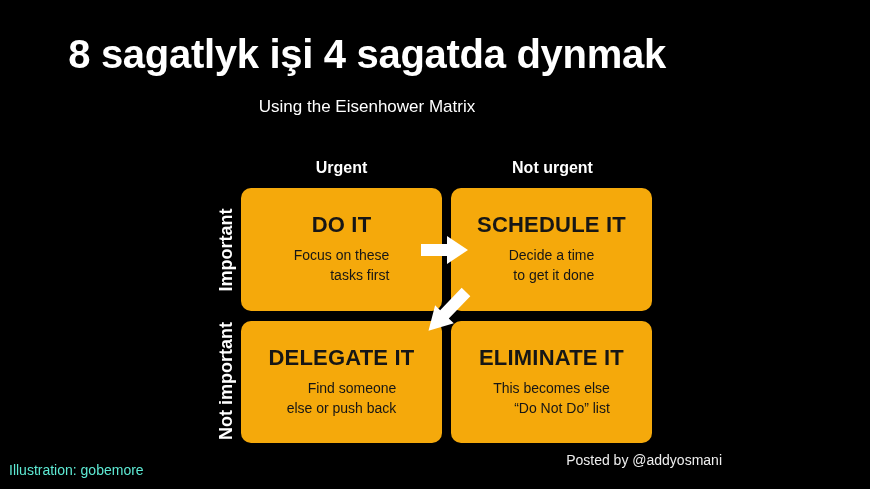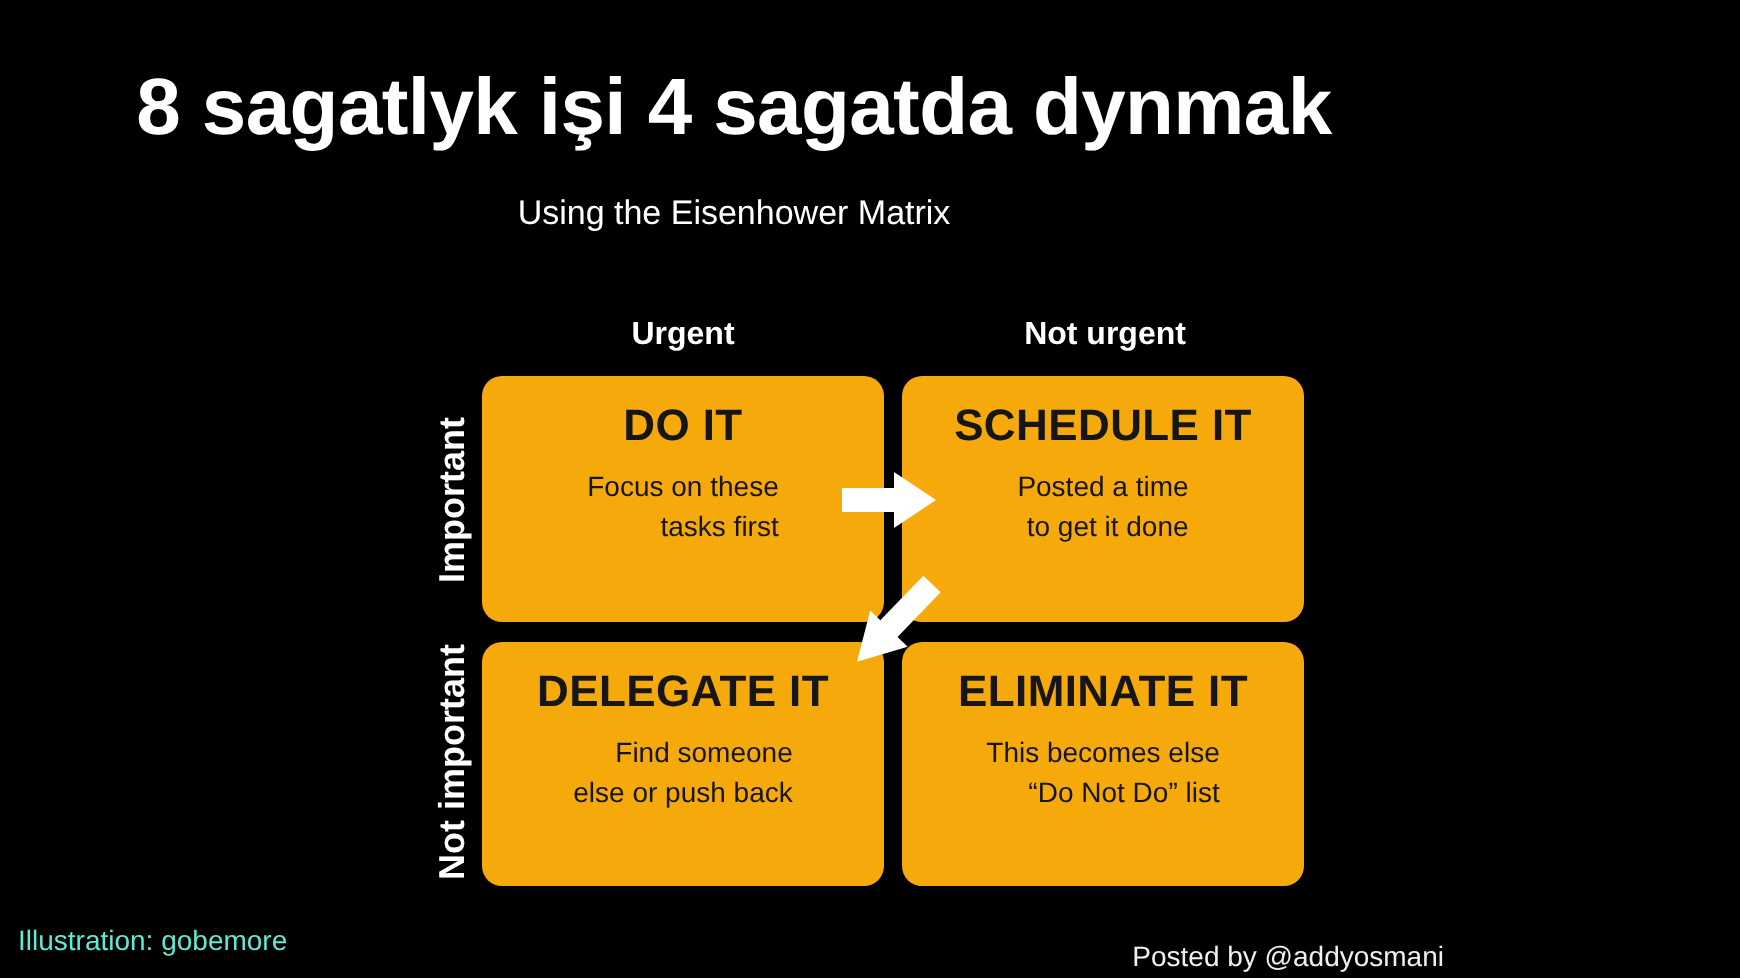--- a/index.html
+++ b/index.html
@@ -35,40 +35,40 @@
   }
   .row-header-1 { top:250px; }
   .row-header-2 { top:381px; }
   .matrix {
     position:absolute; left:241px; top:188px; width:411px; height:255px;
     display:grid; grid-template-columns:201px 201px; grid-template-rows:123px 122px;
     column-gap:9px; row-gap:10px;
   }
   .quadrant {
     background:var(--accent,#F5A90B); border-radius:10px;
-    text-align:center; padding-top:12px; box-sizing:border-box;
+    text-align:center; padding-top:24px; box-sizing:border-box;
     color:var(--text-dark,#161616);
   }
   .q-title { font-size:22px; font-weight:700; line-height:26px; letter-spacing:0.2px; }
   .q-body {
     display:inline-block; text-align:right; margin-top:7px;
     font-size:14px; font-weight:400; line-height:20px;
   }
   .q-line { display:block; }
   .arrows {
     position:absolute; left:0; top:0; width:870px; height:489px;
     pointer-events:none;
   }
   .arrows polygon { fill:var(--arrow,#fff); }
   .footer-left {
     position:absolute; left:9px; bottom:10px;
     color:#5eead4; font-size:14px; line-height:1.2;
   }
   .footer-right {
-    position:absolute; right:12px; bottom:2px;
+    position:absolute; right:12px; bottom:20px;
     color:#EFEFEF; font-size:14px; line-height:1.2;
   }
 </style>
 </head>
 <body>
 
 <div class="slide">
 
   <h1 class="title">8 sagatlyk işi 4 sagatda dynmak</h1>
   <h2 class="subtitle">Using the Eisenhower Matrix</h2>
@@ -85,21 +85,21 @@
       <div class="q-title">DO IT</div>
       <div class="q-body">
         <span class="q-line">Focus on these</span>
         <span class="q-line">tasks first</span>
       </div>
     </div>
 
     <div class="quadrant">
       <div class="q-title">SCHEDULE IT</div>
       <div class="q-body">
-        <span class="q-line">Posted a time</span>
+        <span class="q-line">Decide a time</span>
         <span class="q-line">to get it done</span>
       </div>
     </div>
 
     <div class="quadrant">
       <div class="q-title">DELEGATE IT</div>
       <div class="q-body">
         <span class="q-line">Find someone</span>
         <span class="q-line">else or push back</span>
       </div>

